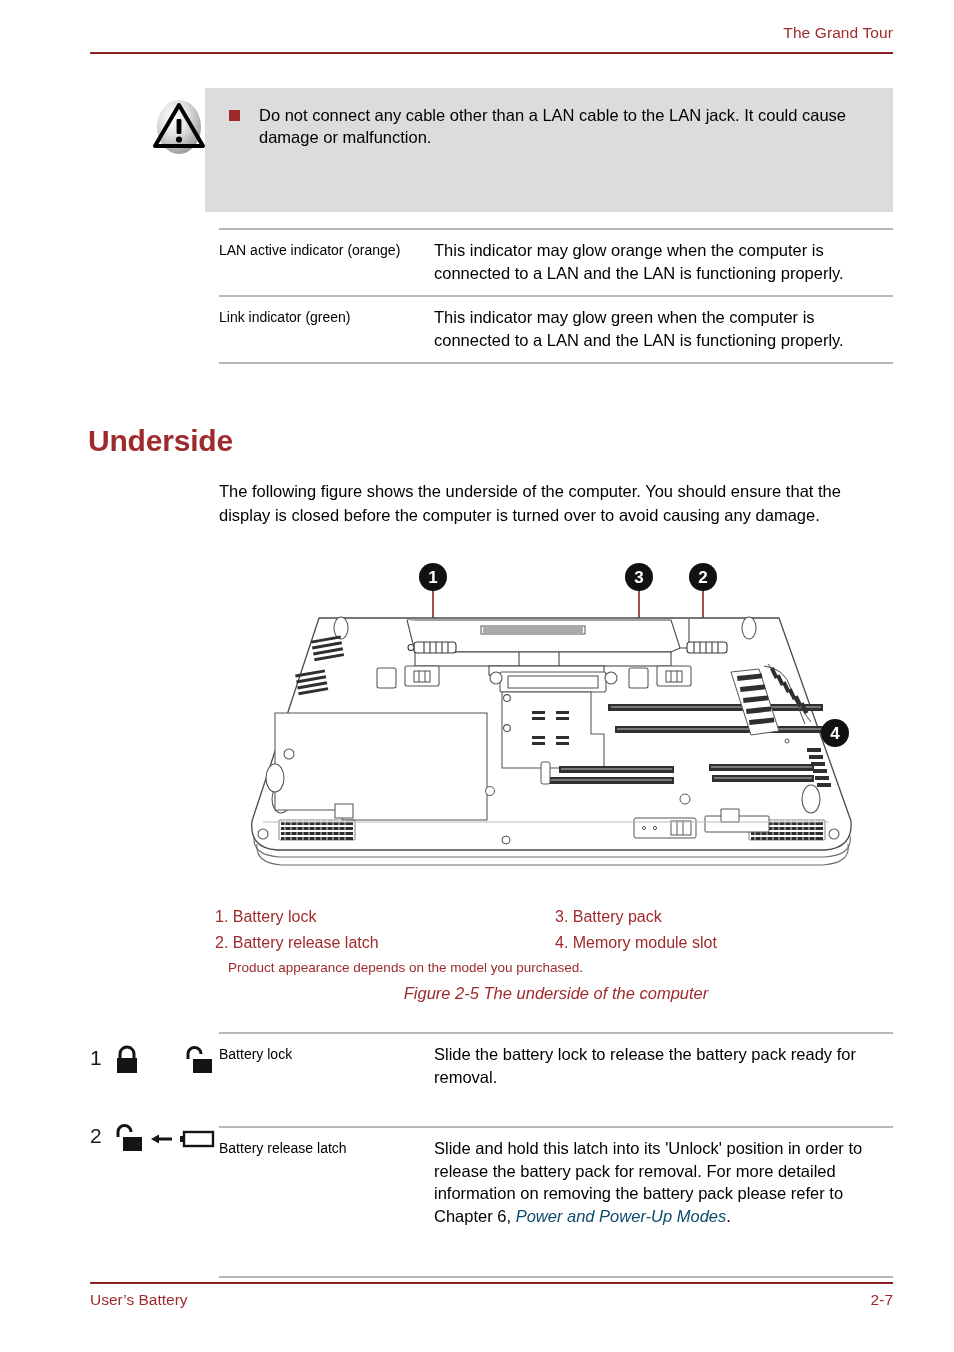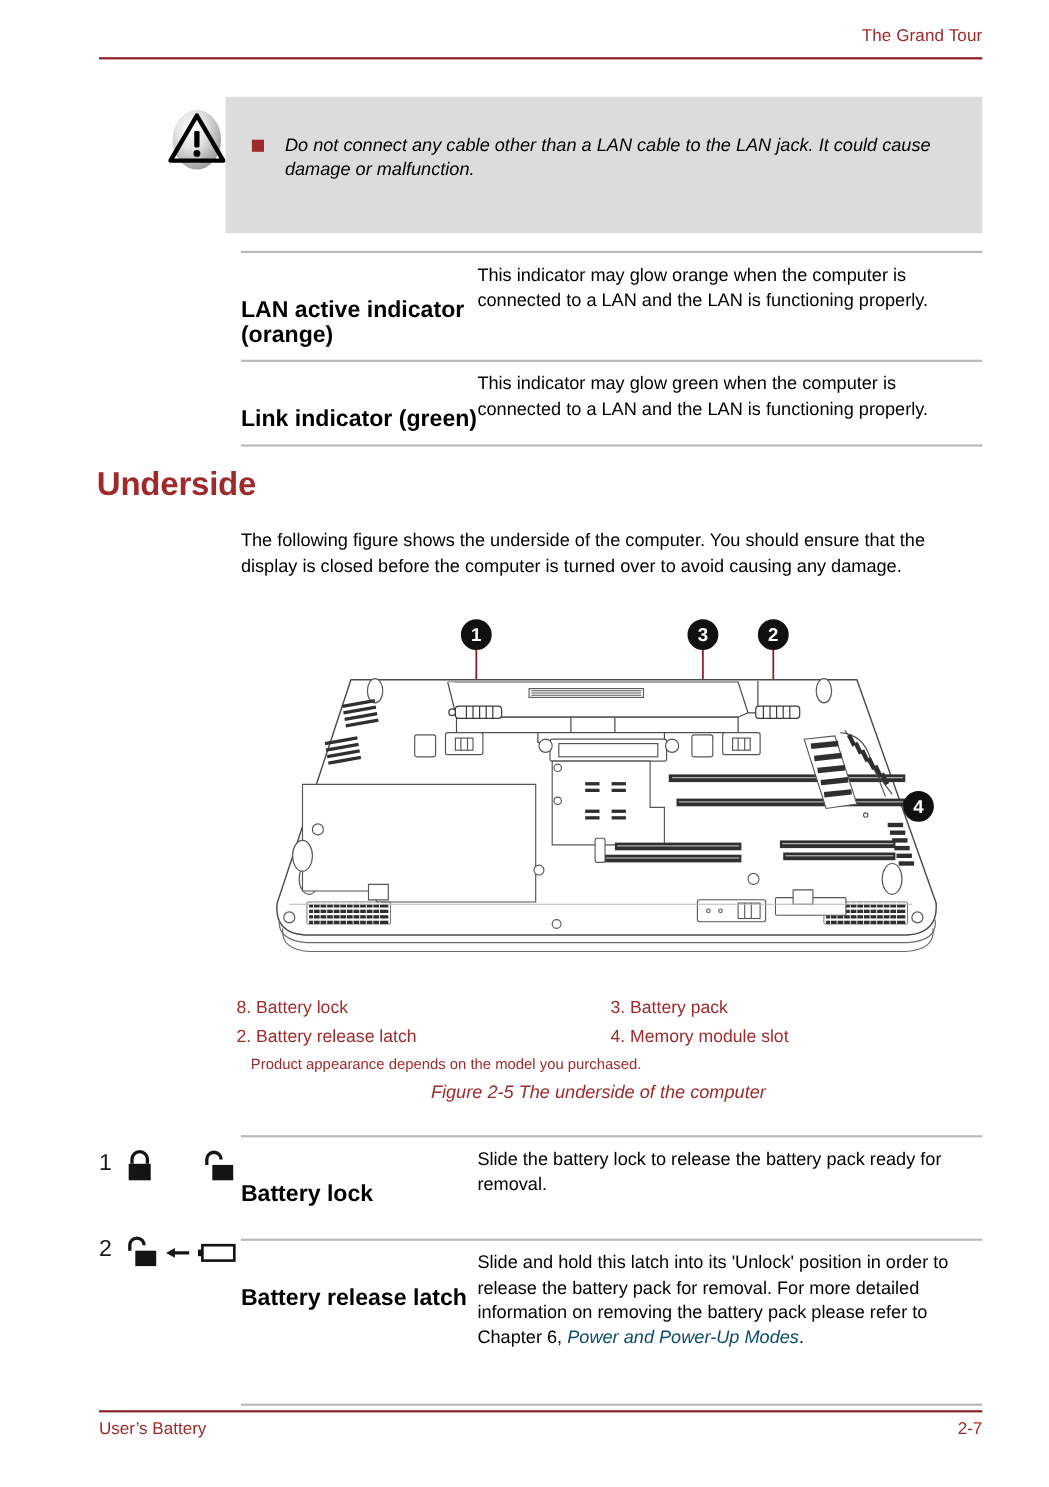--- a/index.html
+++ b/index.html
@@ -64,25 +64,23 @@
     width: 688px;
     height: 124px;
     background: #dcdcdc;
     box-sizing: border-box;
     padding: 16px 22px 10px 22px;
   }
   .caution-item {
     position: relative;
     padding-left: 32px;
     margin-bottom: 13px;
-    font-style: italic;
     font-size: 16.5px;
     line-height: 22px;
     color: #000;
-    margin-top: 17px;
   }
   .caution-item:last-child { margin-bottom: 0; }
   .caution-bullet {
     position: absolute;
     left: 2px;
     top: 6px;
     width: 11px;
     height: 11px;
     background: #9e2a2b;
   }
@@ -98,25 +96,24 @@
     background: #b9b9b9;
     width: 100%;
   }
   .defrow {
     display: flex;
     padding: 9px 0 11px 0;
   }
   .defrow .term {
     width: 215px;
     flex: 0 0 215px;
-    font-weight: bold;
-    font-size: 21px;
+    font-weight: normal;
+    font-size: 14px;
     line-height: 22.5px;
     color: #000;
-    margin-top: 32px;
   }
   .defrow .desc {
     flex: 1 1 auto;
     font-size: 16.5px;
     line-height: 22.5px;
     color: #000;
   }
 
   #table-lan { top: 228px; }
 
@@ -170,21 +167,21 @@
   }
   .fig-note {
     position: absolute;
     left: 228px;
     top: 960px;
     font-size: 13.5px;
     color: #9e2a2b;
   }
   .fig-caption {
     position: absolute;
-    left: 207px;
+    left: 219px;
     top: 984px;
     width: 674px;
     text-align: center;
     font-size: 16.5px;
     font-style: italic;
     color: #9e2a2b;
   }
 
   
   #table-battery { top: 1032px; }
@@ -569,21 +566,21 @@
       <text x="484" y="27" font-family="Liberation Sans, sans-serif" font-size="17" font-weight="bold" fill="#ffffff" text-anchor="middle">2</text>
       <circle cx="616" cy="177" r="14" fill="#111111"></circle>
       <text x="616" y="183" font-family="Liberation Sans, sans-serif" font-size="17" font-weight="bold" fill="#ffffff" text-anchor="middle">4</text>
     </g>
   </svg>
 </div>
 
 <div class="fig-legend">
   <div class="legend-grid">
     <div class="legend-col">
-      <div class="legend-item">8. Battery lock</div>
+      <div class="legend-item">1. Battery lock</div>
       <div class="legend-item">2. Battery release latch</div>
     </div>
     <div class="legend-col">
       <div class="legend-item">3. Battery pack</div>
       <div class="legend-item">4. Memory module slot</div>
     </div>
   </div>
 </div>
 <div class="fig-note">Product appearance depends on the model you purchased.</div>
 <div class="fig-caption">Figure 2-5 The underside of the computer</div>

